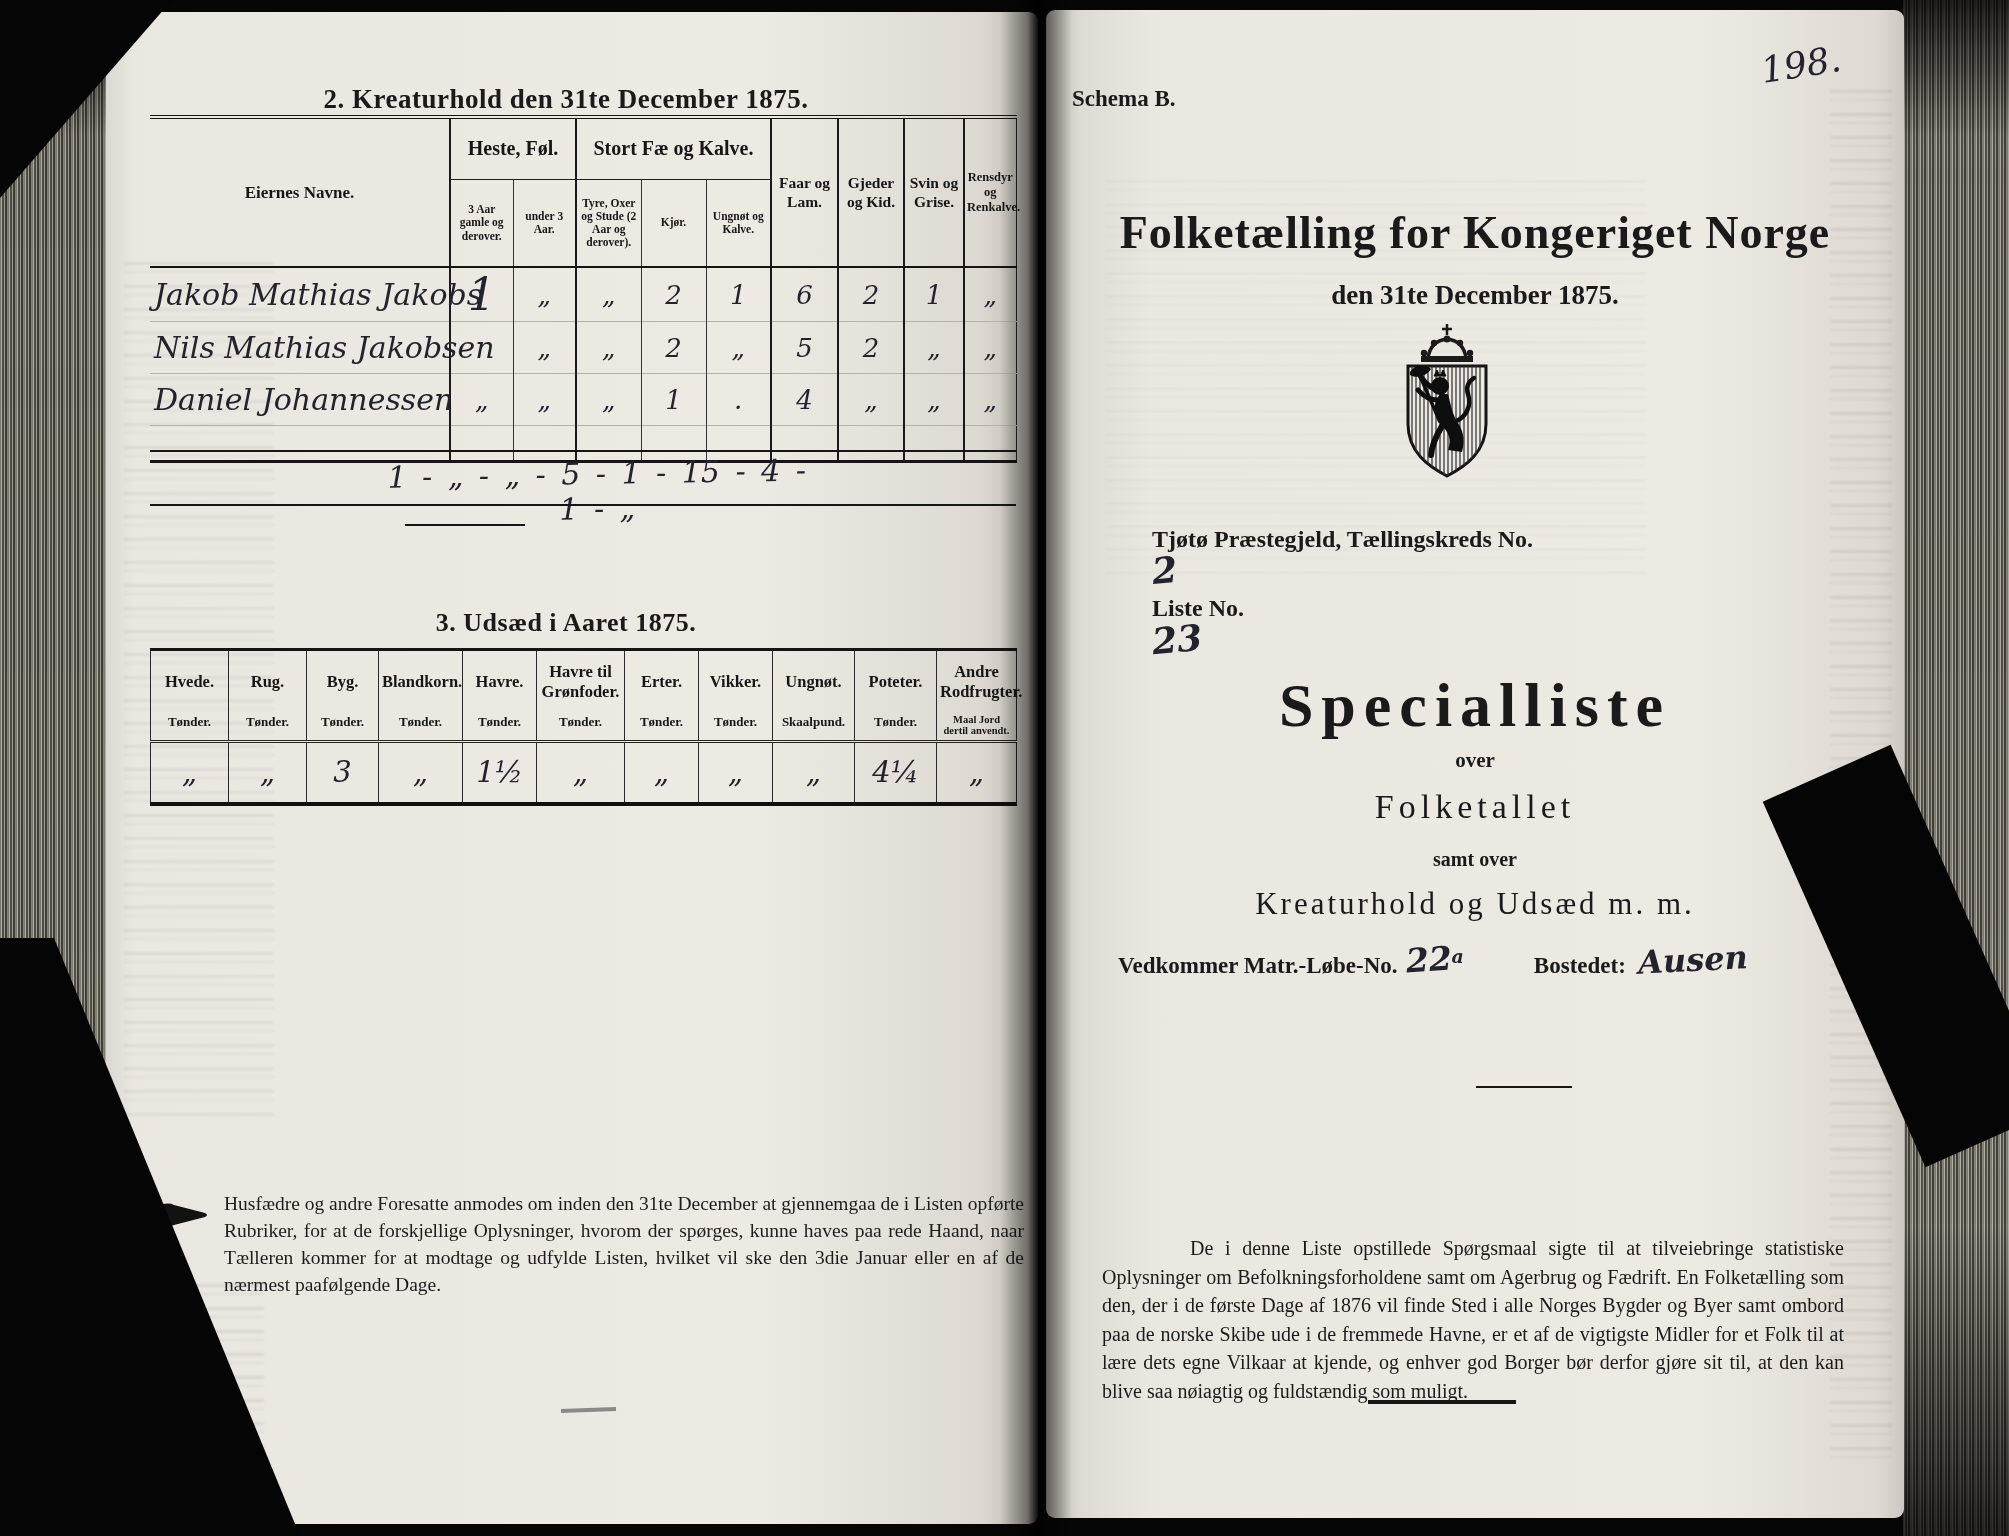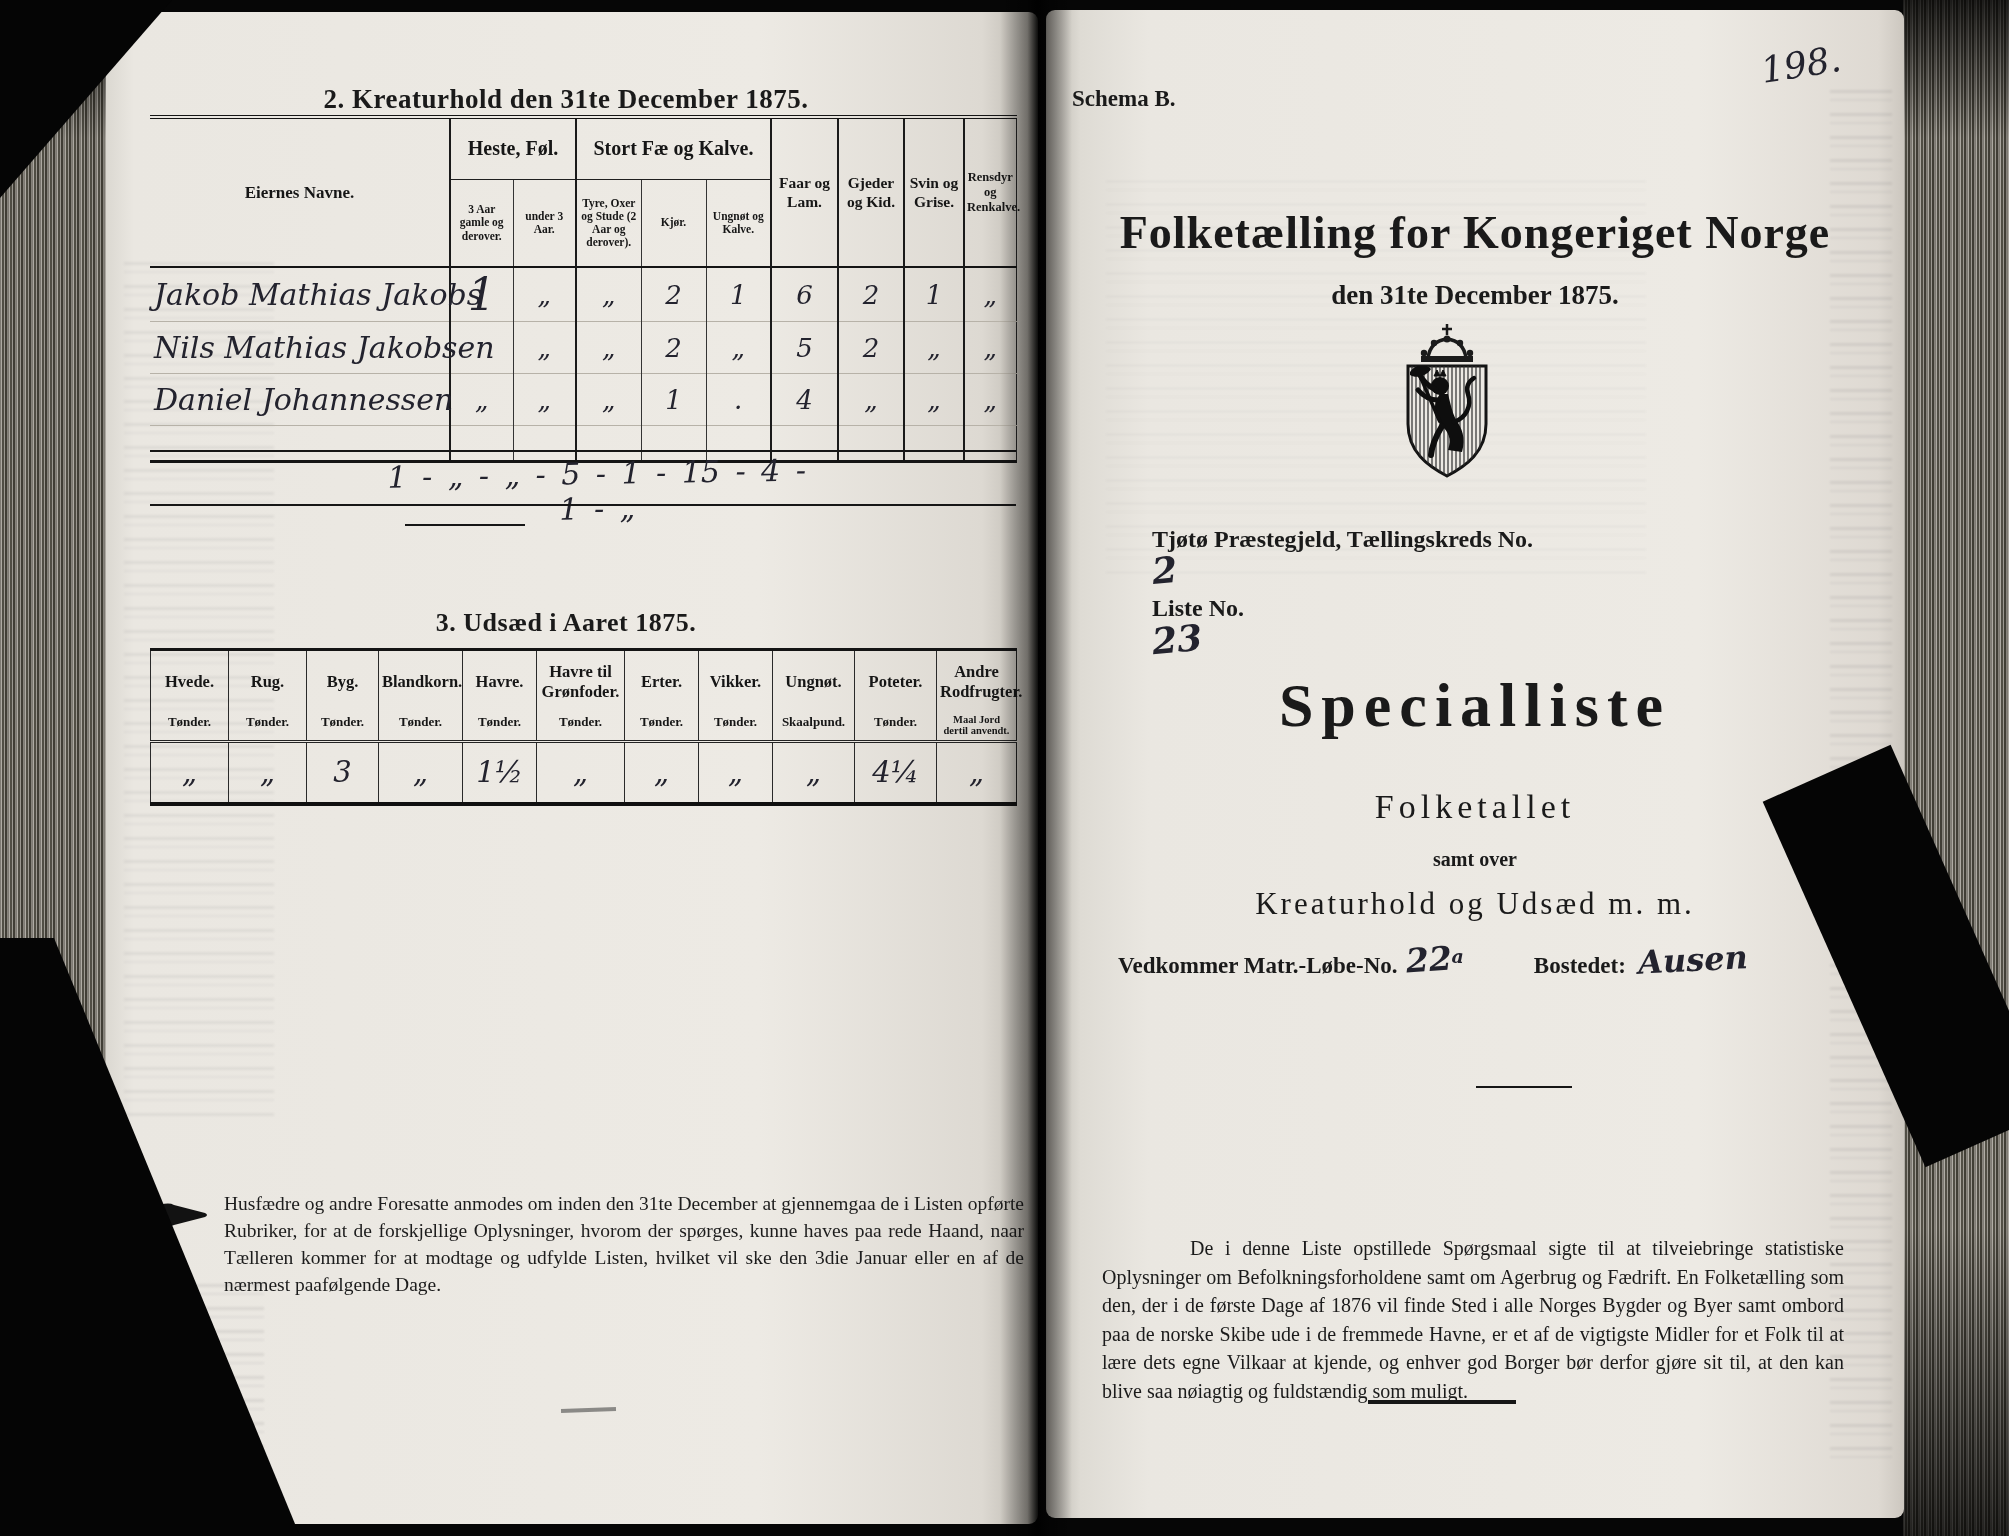--- a/index.html
+++ b/index.html
@@ -317,20 +317,21 @@
 
     <div class="district abs" style="left:96px;top:516px;width:700px;">
       <span>Tjøtø Præstegjeld, Tællingskreds No.</span>
       <span class="hw hw-no" style="margin-left:10px;">2</span>
       <span style="width:70px;"></span>
       <span>Liste No.</span>
       <span class="hw hw-no" style="margin-left:10px;">23</span>
     </div>
 
     <div class="abs center sp-l1" style="left:0;top:660px;width:100%;">Specialliste</div>
+    <div class="abs center sp-l2" style="left:0;top:738px;width:100%;">over</div>
     <div class="abs center sp-l3" style="left:0;top:778px;width:100%;">Folketallet</div>
     <div class="abs center sp-l4" style="left:0;top:838px;width:100%;">samt over</div>
     <div class="abs center sp-l5" style="left:0;top:876px;width:100%;">Kreaturhold og Udsæd m. m.</div>
 
     <div class="matr abs" style="left:72px;top:932px;width:720px;">
       <span>Vedkommer Matr.-Løbe-No.</span>
       <span class="hw hw-matr" style="margin-left:8px;">22</span>
       <sup class="hw" style="font-size:19px;transform:translateY(-10px);">a</sup>
       <span style="width:70px;"></span>
       <span>Bostedet:</span>

